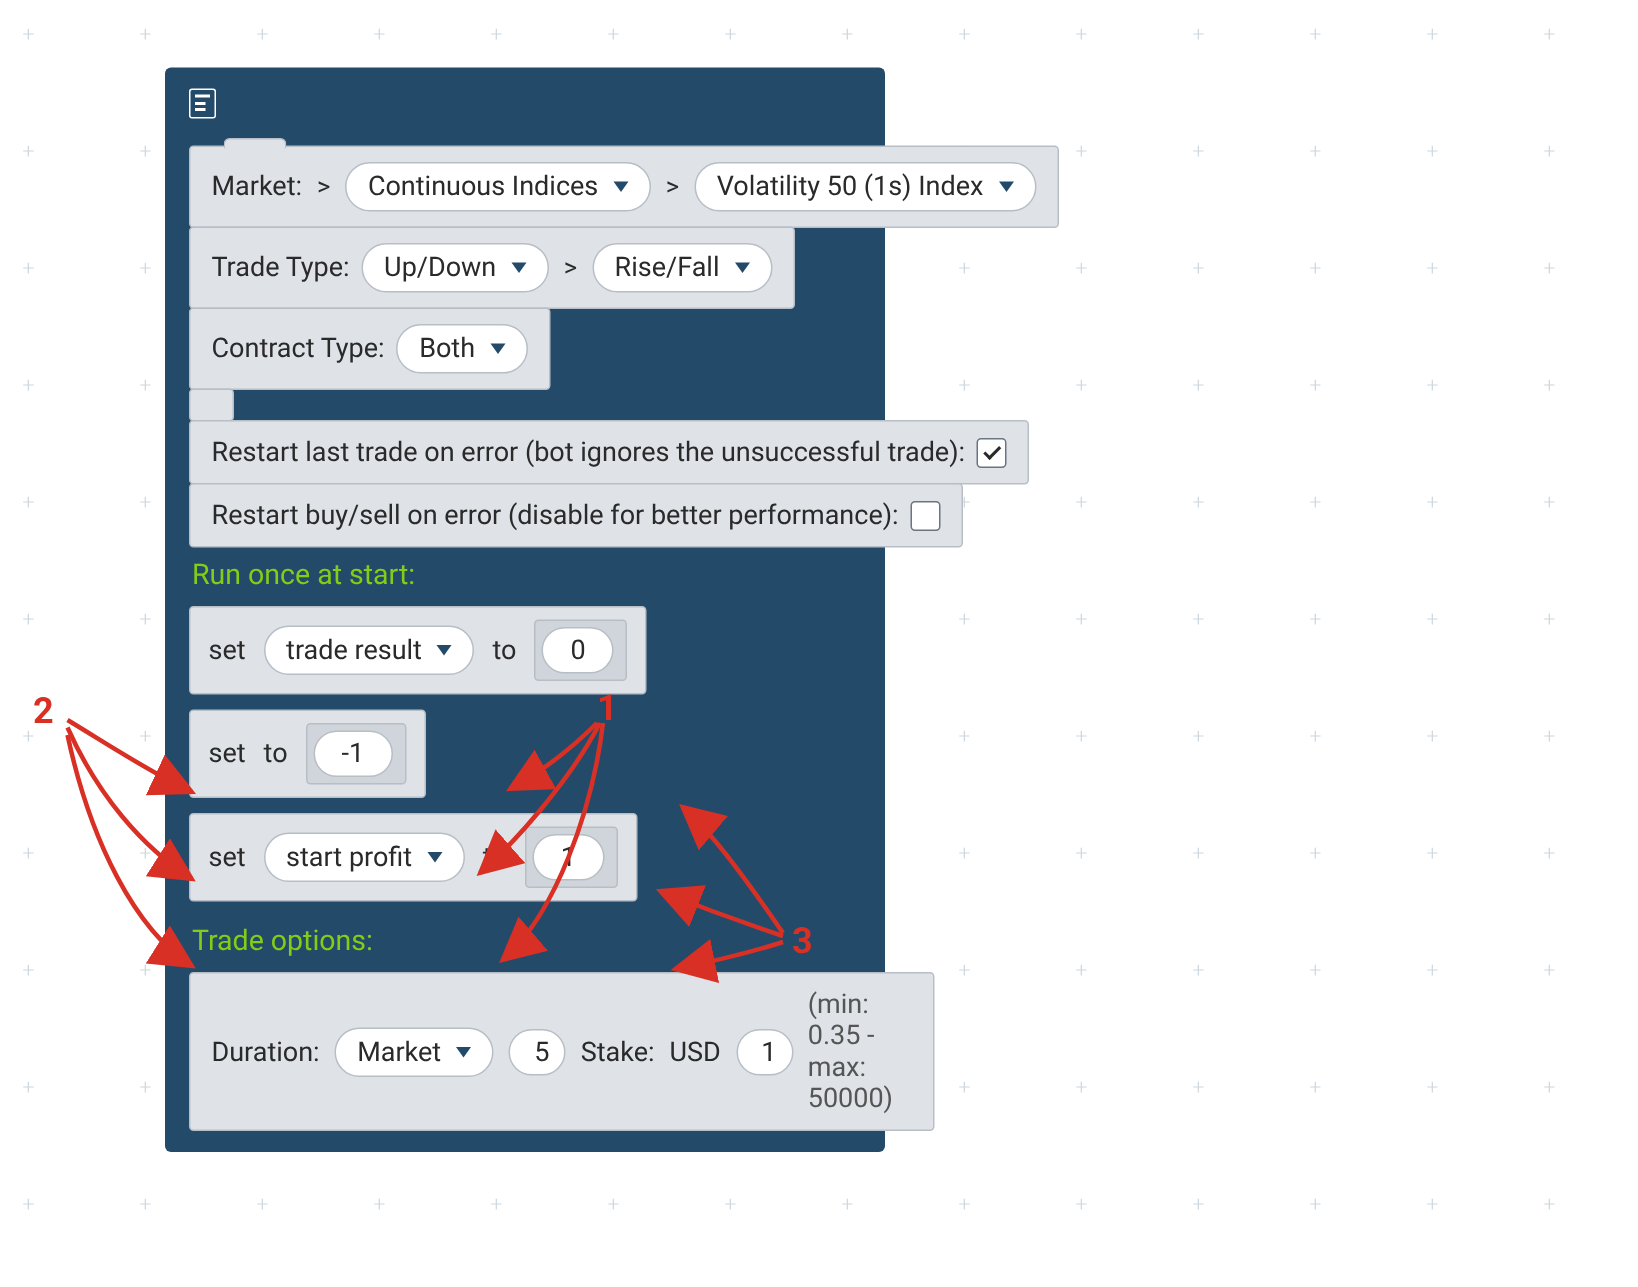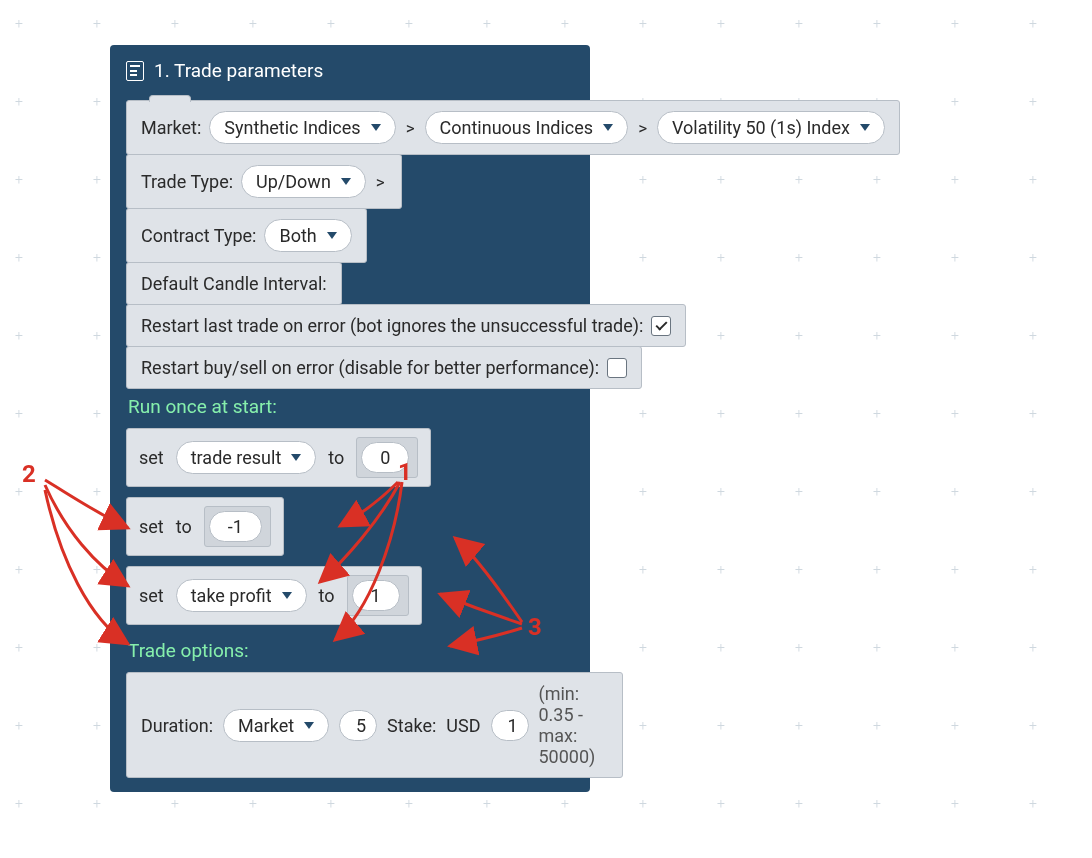--- a/index.html
+++ b/index.html
@@ -55,21 +55,21 @@
     background:#fff;
   }
   .clipboard-icon::after {
     content:"";
     position:absolute;
     left:3px; right:6px; top:8px; height:2px;
     background:#fff;
     box-shadow: 0 4px 0 #fff;
   }
   .section-label {
-    color:#86efac;
+    color:#84cc16;
     font-size:19px;
     padding: 6px 16px 10px 18px;
   }
   
   .row {
     background:#dfe3e8;
     border:1px solid #b7bec6;
     border-radius:3px;
     margin-left:16px;
     padding:10px 14px;
@@ -342,60 +342,58 @@
     <span class="plus" style="left: 717px; top: 795px;">+</span>
     <span class="plus" style="left: 795px; top: 795px;">+</span>
     <span class="plus" style="left: 873px; top: 795px;">+</span>
     <span class="plus" style="left: 951px; top: 795px;">+</span>
     <span class="plus" style="left: 1029px; top: 795px;">+</span>
   </div>
 
 <div class="block">
   <div class="block-header">
     <span class="clipboard-icon"></span>
-    <span>1. Trade parameters</span>
   </div>
 
   <div class="row row-tab" style="margin-bottom:0;">
     <span>Market:</span>
-    <span class="pill">
-      <span>Synthetic Indices</span>
-      <span class="caret"></span>
-    </span>
     <span class="sep">&gt;</span>
     <span class="pill">
       <span>Continuous Indices</span>
       <span class="caret"></span>
     </span>
     <span class="sep">&gt;</span>
     <span class="pill">
       <span>Volatility 50 (1s) Index</span>
       <span class="caret"></span>
     </span>
   </div>
 
   <div class="row">
     <span>Trade Type:</span>
     <span class="pill">
       <span>Up/Down</span>
       <span class="caret"></span>
     </span>
     <span class="sep">&gt;</span>
+    <span class="pill">
+      <span>Rise/Fall</span>
+      <span class="caret"></span>
+    </span>
   </div>
 
   <div class="row">
     <span>Contract Type:</span>
     <span class="pill">
       <span>Both</span>
       <span class="caret"></span>
     </span>
   </div>
 
   <div class="row">
-    <span>Default Candle Interval:</span>
   </div>
 
   <div class="row">
     <span>Restart last trade on error (bot ignores the unsuccessful trade):</span>
     <span class="checkbox">
         <span class="checkmark"></span>
       </span>
   </div>
 
   <div class="row">
@@ -421,21 +419,21 @@
     <span>set</span>
     <span>to</span>
     <span class="num-slot">
       <span class="num-pill">-1</span>
     </span>
   </div>
 
   <div class="set-row">
     <span>set</span>
     <span class="pill">
-      <span>take profit</span>
+      <span>start profit</span>
       <span class="caret"></span>
     </span>
     <span>to</span>
     <span class="num-slot">
       <span class="num-pill">1</span>
     </span>
   </div>
 
   <div class="section-label" style="padding-top:4px;">Trade options:</div>
 

